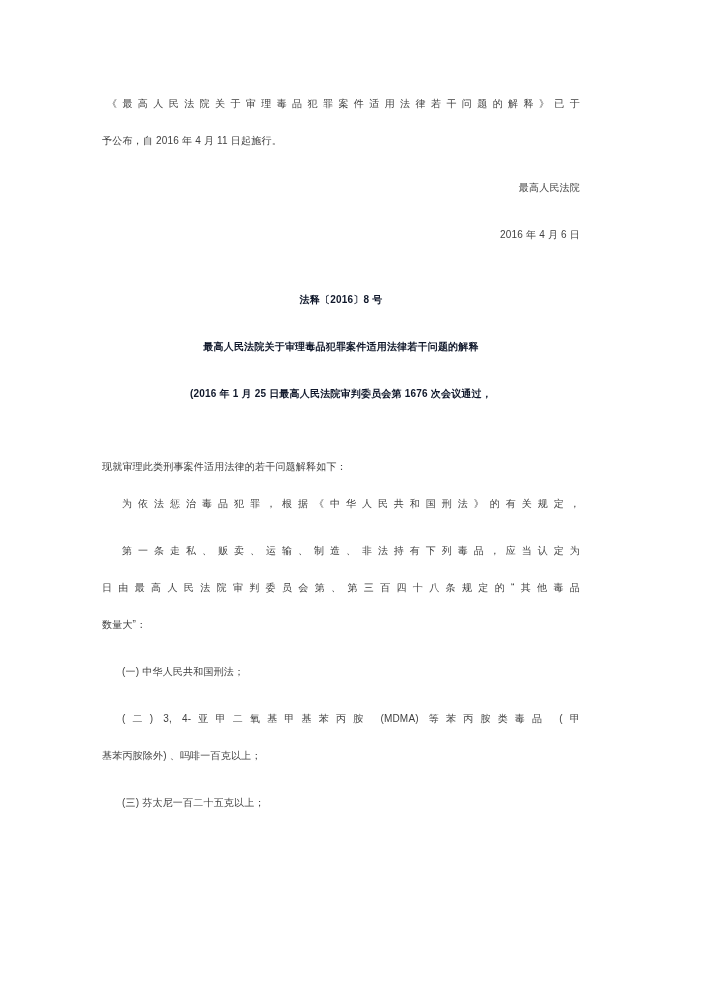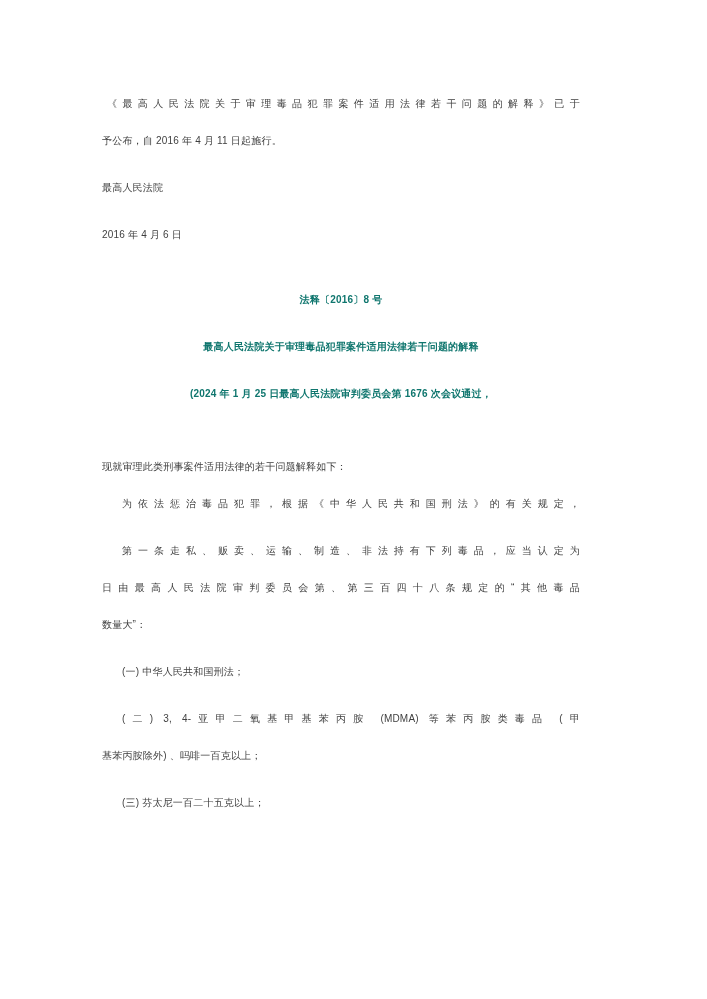--- a/index.html
+++ b/index.html
@@ -20,23 +20,23 @@
     line-height: 37px;
     color: #3f3f3f;
     letter-spacing: 0.2px;
   }
   .just {
     text-align: justify;
     text-align-last: justify;
   }
   .indent { text-indent: 2em; }
   .indent-sm { text-indent: 0.5em; }
-  .right { }
+  .right { text-align: right; }
   .center { text-align: center; }
-  .bold { font-weight: bold; color: #0f766e; }
+  .bold { font-weight: bold; color: #0f172a; }
   .para { margin-bottom: 10px; }
   .mt-doc { margin-top: 28px; }
   .mt-lg { margin-top: 36px; }
 </style>
 </head>
 <body>
 
 <div class="page">
   <div class="content">
 
@@ -44,21 +44,21 @@
       <div class="line just indent-sm">《最高人民法院关于审理毒品犯罪案件适用法律若干问题的解释》已于</div>
       <div class="line">予公布，自 2016 年 4 月 11 日起施行。</div>
     </div>
 
     <div class="para line right">最高人民法院</div>
     <div class="para line right">2016 年 4 月 6 日</div>
 
     <div class="para line center bold mt-doc">法释〔2016〕8 号</div>
     <div class="para line center bold">最高人民法院关于审理毒品犯罪案件适用法律若干问题的解释</div>
     <div class="para">
-      <div class="line center bold">(2024 年 1 月 25 日最高人民法院审判委员会第 1676 次会议通过，</div>
+      <div class="line center bold">(2016 年 1 月 25 日最高人民法院审判委员会第 1676 次会议通过，</div>
     </div>
 
     <div class="para mt-lg">
       <div class="line">现就审理此类刑事案件适用法律的若干问题解释如下：</div>
       <div class="line just indent">为依法惩治毒品犯罪，根据《中华人民共和国刑法》的有关规定，</div>
     </div>
 
     <div class="para">
       <div class="line just indent">第一条走私、贩卖、运输、制造、非法持有下列毒品，应当认定为</div>
       <div class="line just">日由最高人民法院审判委员会第、第三百四十八条规定的“其他毒品</div>

